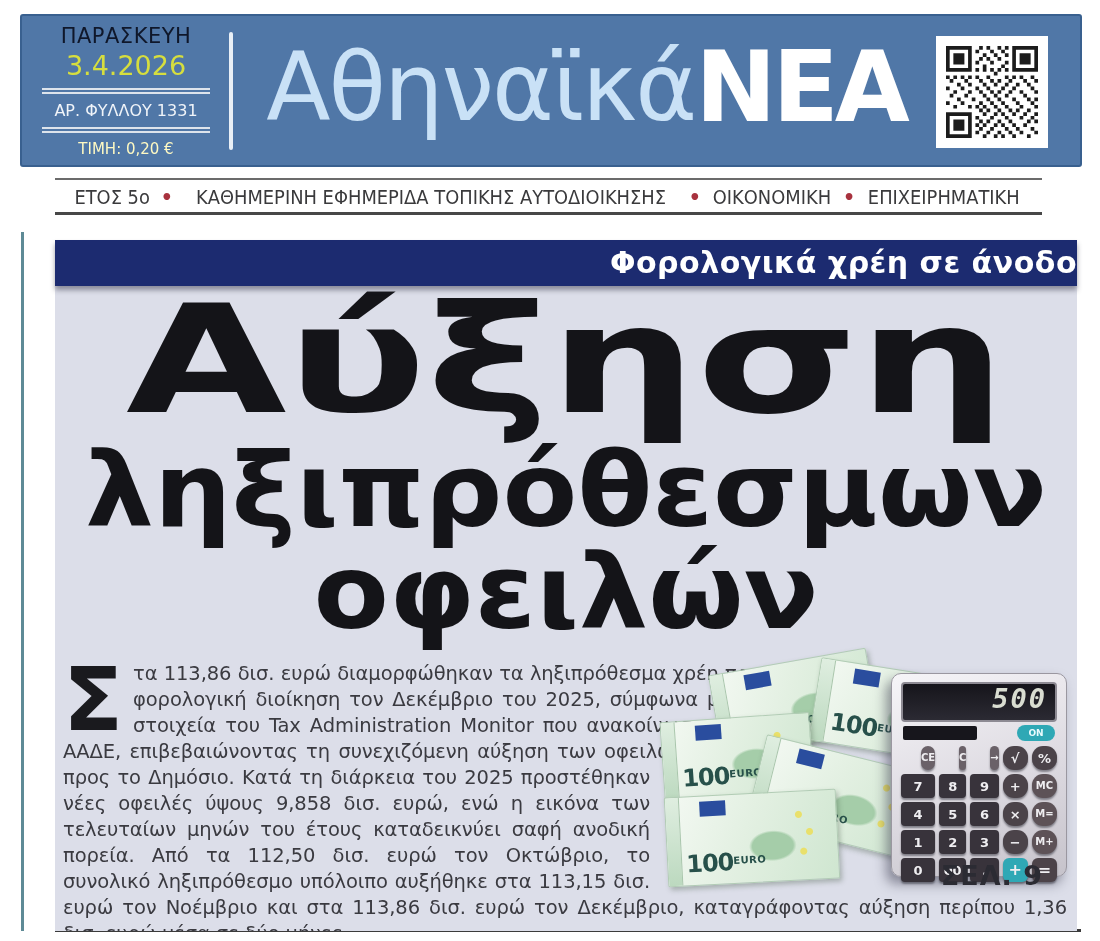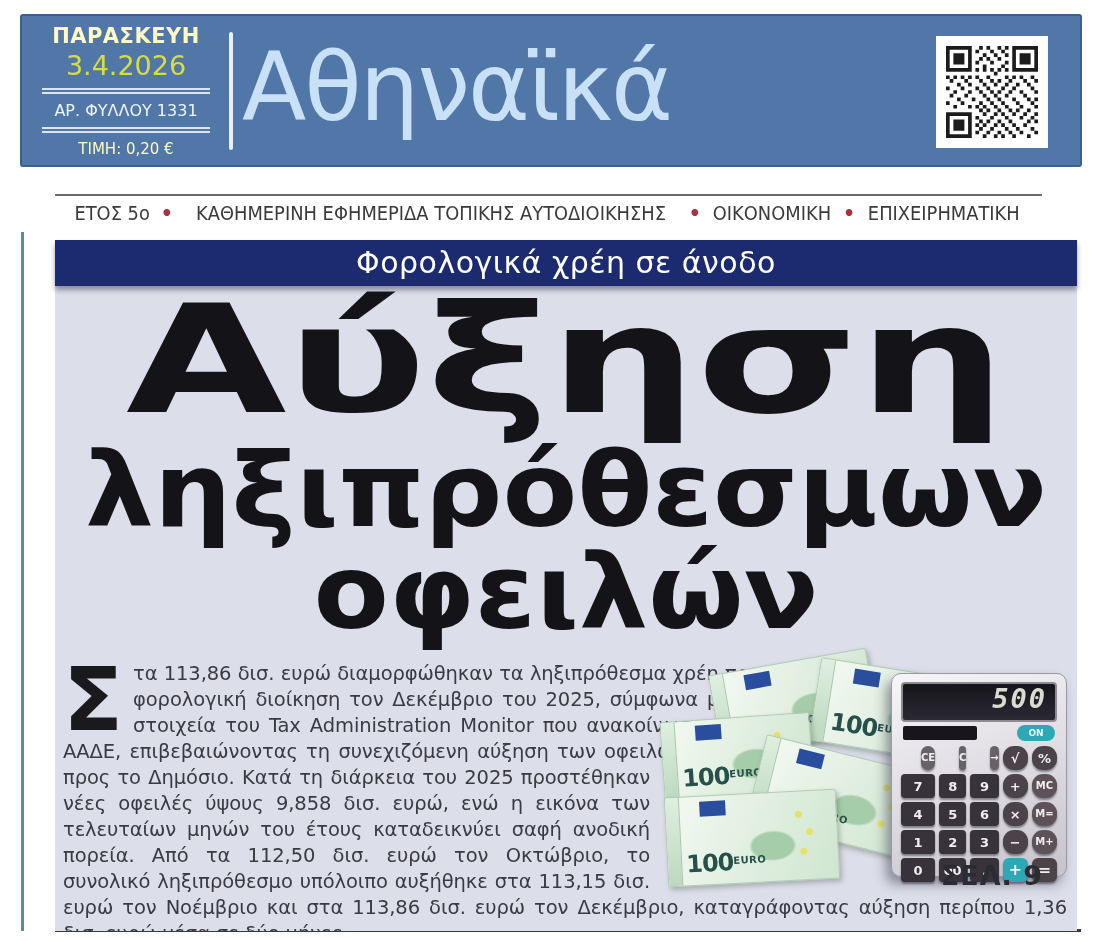--- a/index.html
+++ b/index.html
@@ -3,46 +3,46 @@
 <meta charset="utf-8">
 <style>
   * { margin:0; padding:0; box-sizing:border-box; }
   body { background:#ffffff; font-family:"DejaVu Sans", sans-serif; }
   .page { position:relative; width:1100px; height:941px; background:#ffffff; overflow:hidden; }
 
   
   .masthead { position:absolute; left:20px; top:14px; width:1062px; height:153px;
     background:#5077a7; border:2px solid #39608f; border-radius:3px; }
   .date-box { position:absolute; left:14px; top:8px; width:180px; text-align:center; }
-  .date-box .day { color:#fef9c3; font-weight:bold; font-size:21px; letter-spacing:.5px; }
+  .date-box .day { color:#0f172a; font-weight:normal; font-size:21px; letter-spacing:.5px; }
   .date-box .date { color:#d6de3e; font-weight:normal; font-size:27px; margin-top:2px; }
   .sep { height:6px; border-top:2px solid #dde4ec; border-bottom:2px solid #dde4ec; margin:7px 6px; }
   .date-box .issue { color:#f0f4f9; font-size:16px; }
   .date-box .price { color:#fef9c3; font-size:15px; margin-top:0; }
   .mast-divider { position:absolute; left:207px; top:16px; width:4px; height:118px; background:#e9eff6; border-radius:2px; }
   .title-wrap { position:absolute; left:220px; right:150px; top:0; bottom:6px;
-    display:flex; justify-content:flex-start; align-items:center; white-space:nowrap; }
+    display:flex; justify-content:center; align-items:center; white-space:nowrap; }
   .title-reg { font-size:94px; color:#c9e1f6; letter-spacing:-2px; }
   .title-bold { font-size:97px; color:#ffffff; font-weight:bold; letter-spacing:-4px; }
   .qr-box { position:absolute; right:32px; top:20px; width:112px; height:112px; background:#ffffff; padding:10px; }
   .qr-box svg { width:92px; height:92px; display:block; }
 
   
-  .tagline { position:absolute; left:55px; right:58px; top:194px; text-align:center;
-    border-top:2px solid #6b6b6b; border-bottom:3px solid #474747; padding:6px 0 18px; }
+  .tagline { position:absolute; left:55px; right:58px; top:178px; text-align:center;
+    border-top:2px solid #6b6b6b; border-bottom:3px solid #474747; padding:6px 0 4px; }
   .tagline .tl { display:inline-block; transform:scaleX(.94); color:#3a3a3c; font-size:19px;
     font-weight:500; letter-spacing:0; }
   .tagline .dot { color:#a8323e; font-size:19px; padding:0 8px; font-weight:bold; }
 
   
   .left-rule { position:absolute; left:21px; top:232px; width:3px; height:699px; background:#5e8a96; }
   .bottom-rule { position:absolute; left:55px; top:929px; width:1026px; height:3px; background:#3b3b3b; }
   .article { position:absolute; left:55px; top:240px; width:1022px; }
-  .kicker { height:46px; background:#1c2b70; color:#ffffff; font-weight:normal; font-size:30px;
-    text-align:center; line-height:45px; letter-spacing:.5px; box-shadow:0 4px 5px rgba(40,40,60,.45);
+  .kicker { height:46px; background:#1c2b70; color:#ffffff; font-weight:bold; font-size:30px;
+    text-align:right; line-height:45px; letter-spacing:.5px; box-shadow:0 4px 5px rgba(40,40,60,.45);
     position:relative; z-index:2; }
   .content { background:#dcdee9; height:645px; overflow:hidden; padding-top:4px; position:relative; z-index:1; }
   .hl { display:block; margin:0 auto; overflow:visible; }
   .hl text { font-family:"DejaVu Sans", sans-serif; font-weight:bold; fill:#141418; }
 
   .deck-pill { margin:4px auto 0; width:978px; height:42px; background:#1e2d6f; border-radius:21px;
     display:flex; align-items:center; box-shadow:0 3px 5px rgba(30,30,55,.4); padding:0 18px 0 10px; }
   .deck-pill svg { flex:0 0 auto; margin-left:-2px; }
   .deck-text { flex:1; text-align:center; color:#eef2fb; font-size:27px; font-weight:bold; letter-spacing:.2px; }
 
@@ -104,20 +104,21 @@
       <div class="day">ΠΑΡΑΣΚΕΥΗ</div>
       <div class="date">3.4.2026</div>
       <div class="sep"></div>
       <div class="issue">ΑΡ. ΦΥΛΛΟΥ 1331</div>
       <div class="sep"></div>
       <div class="price">ΤΙΜΗ: 0,20 €</div>
     </div>
     <div class="mast-divider"></div>
     <div class="title-wrap">
       <span class="title-reg">Αθηναϊκά</span>
+        <span class="title-bold">ΝΕΑ</span>
     </div>
     <div class="qr-box">
       <svg viewBox="0 0 25 25">
         <path fill="#1c1c1c" fill-rule="evenodd" d="M0 0h7v7H0z M1 1v5h5V1z M2 2h3v3H2z
           M18 0h7v7h-7z M19 1v5h5V1z M20 2h3v3h-3z
           M0 18h7v7H0z M1 19v5h5v-5z M2 20h3v3H2z
           M9 0h1v1h-1z M11 0h1v1h-1z M14 0h1v1h-1z M16 0h1v1h-1z
           M8 1h1v1h-1z M12 1h1v1h-1z M15 1h1v1h-1z
           M10 2h1v1h-1z M13 2h1v1h-1z M16 2h1v1h-1z
           M9 3h1v1h-1z M11 3h1v1h-1z M14 3h1v1h-1z

